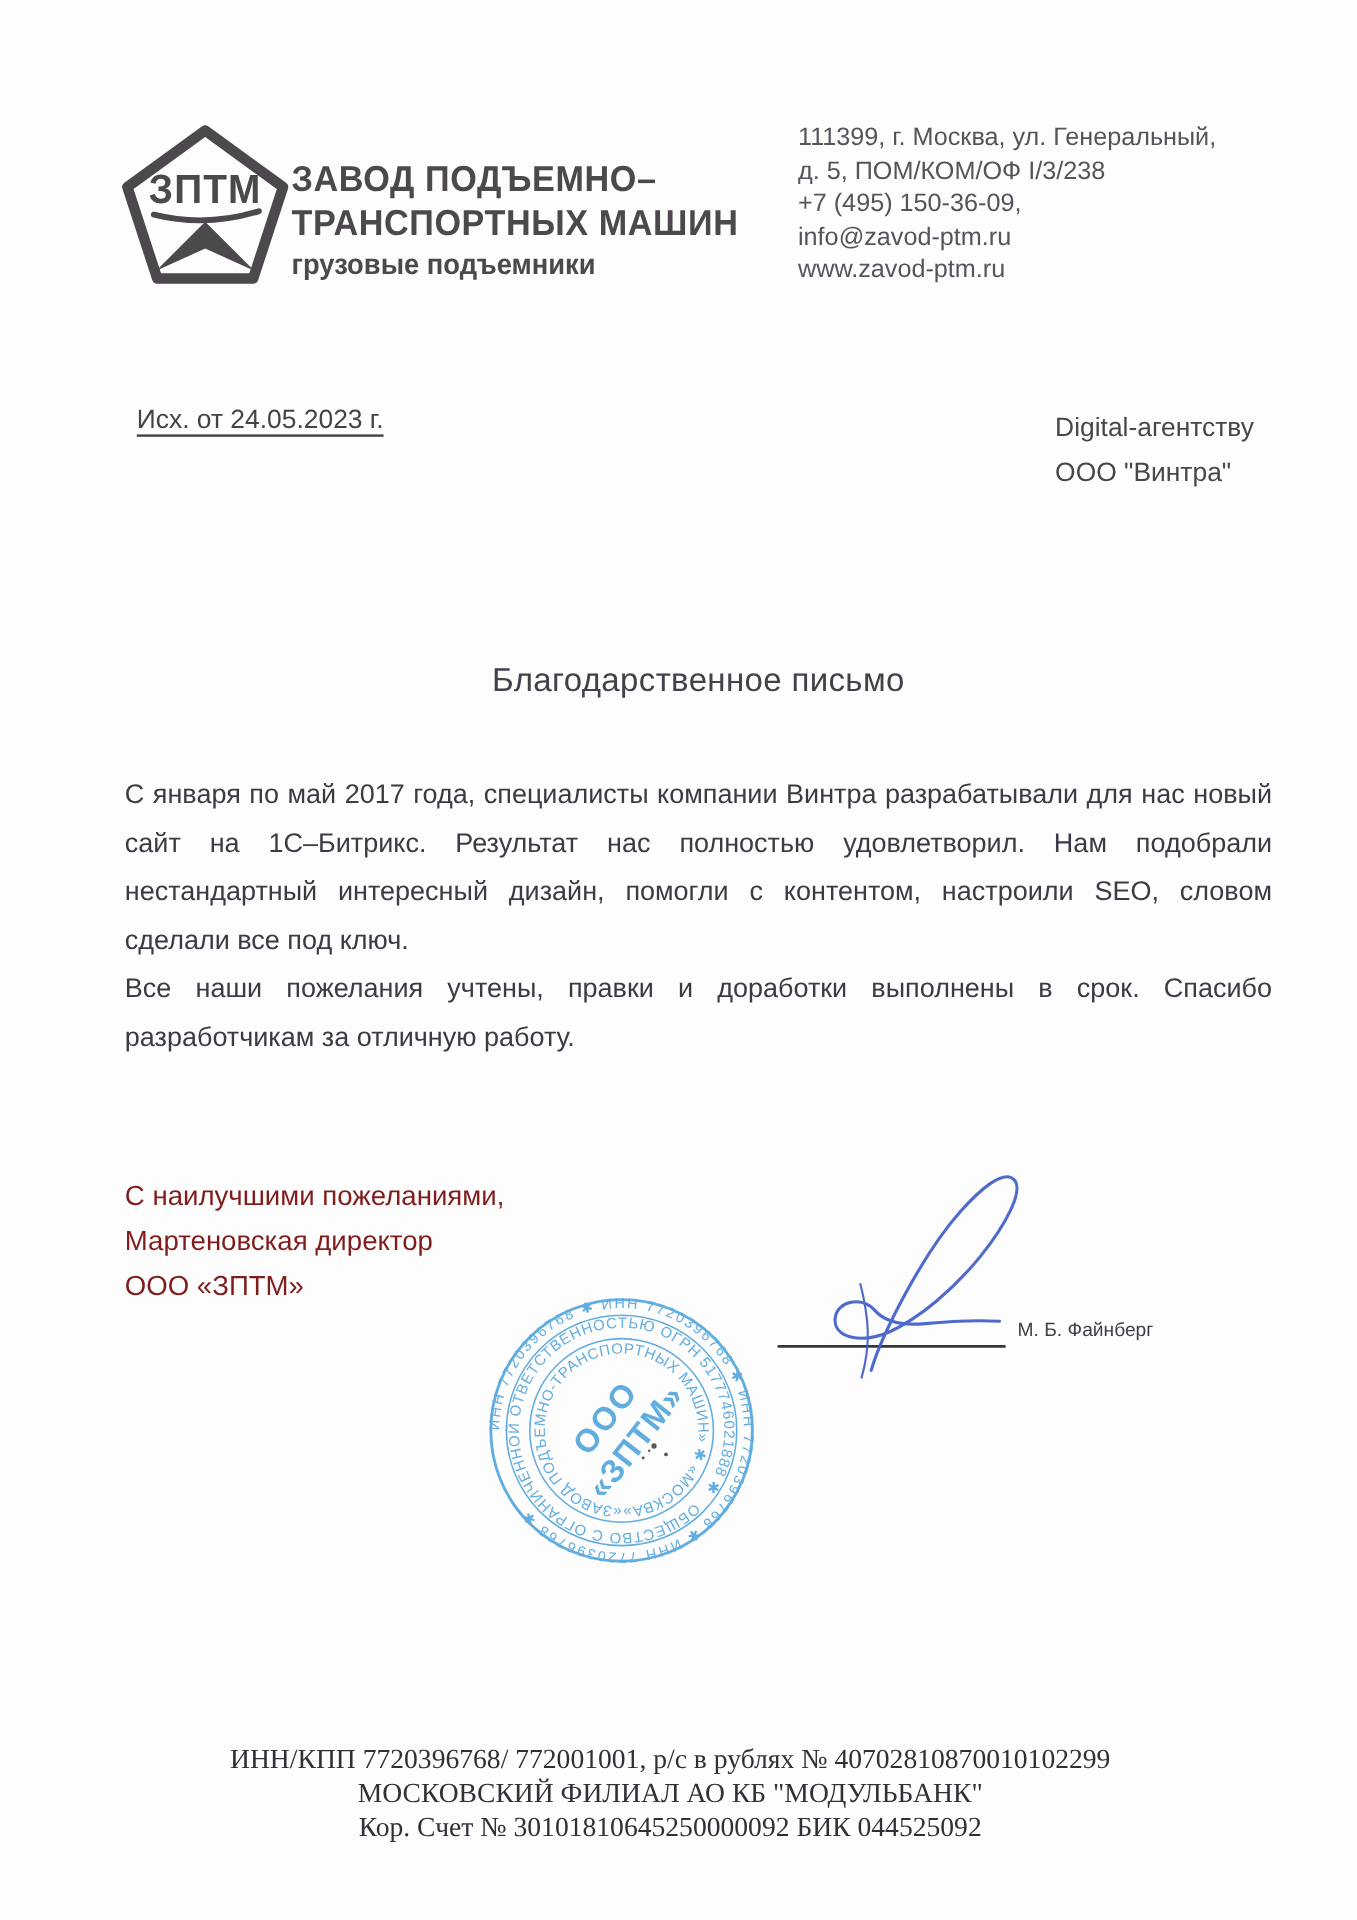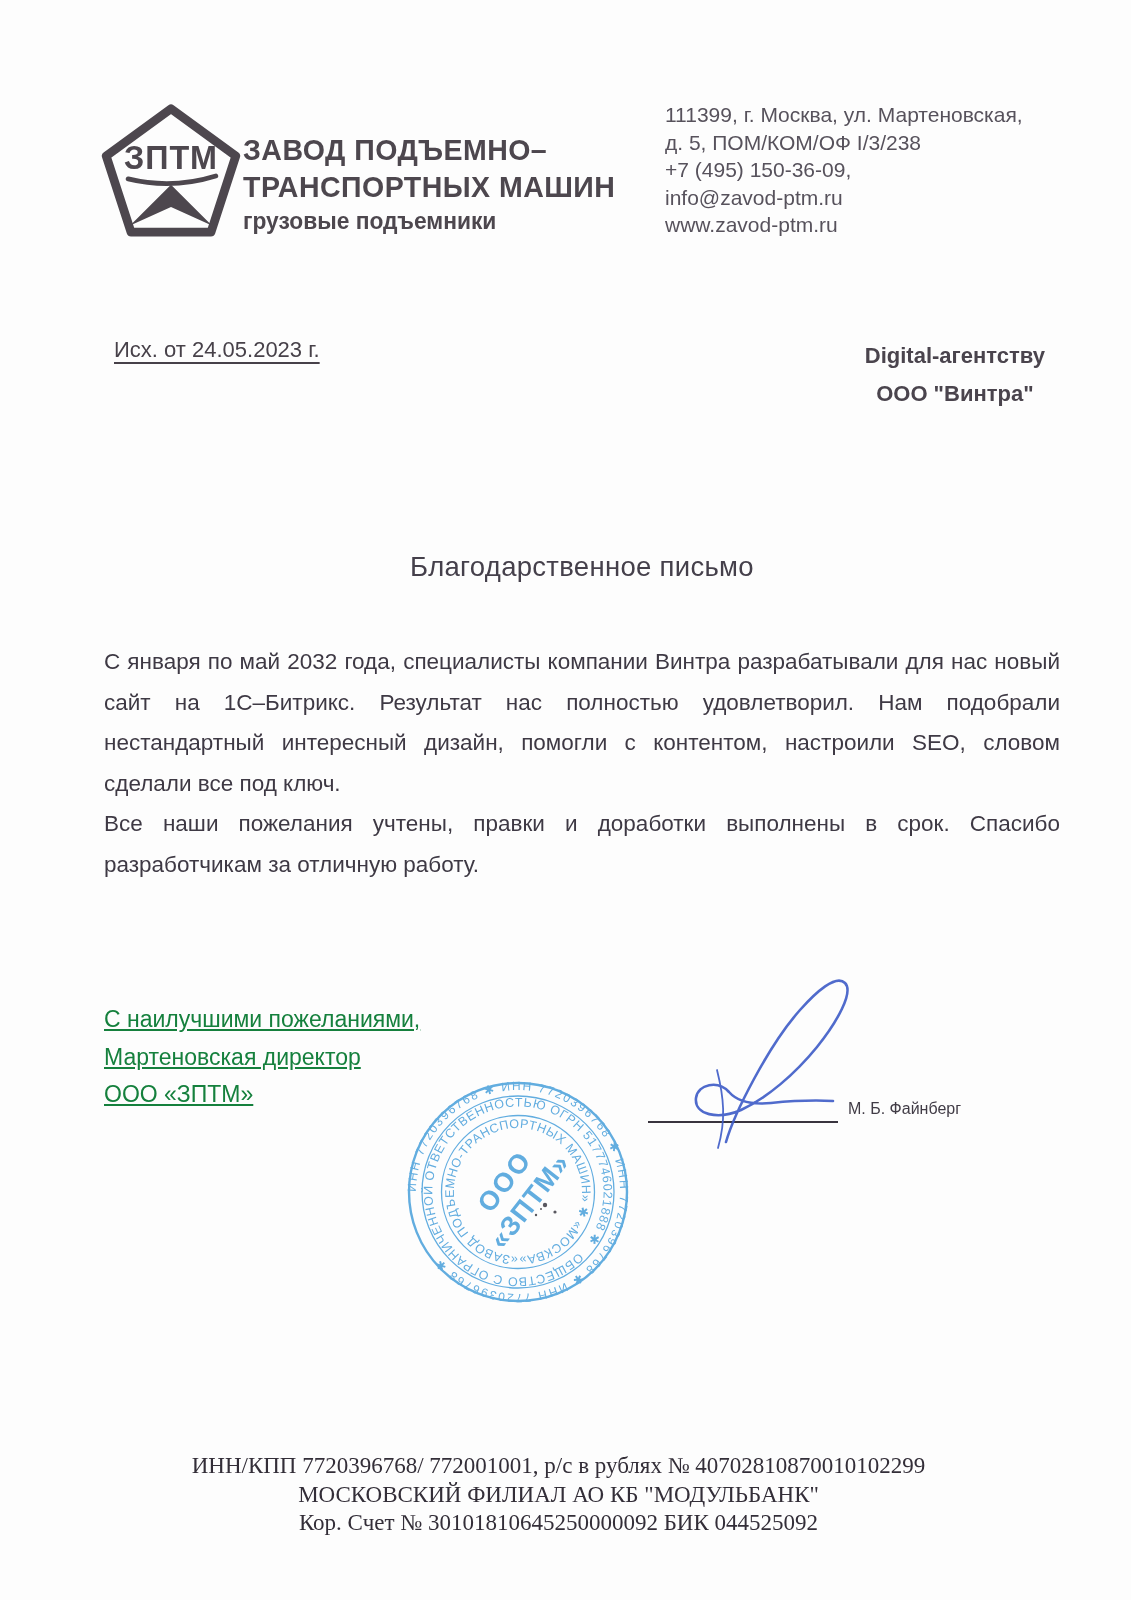--- a/index.html
+++ b/index.html
@@ -27,35 +27,35 @@
     font-size:21px; line-height:27.5px; color:#57525c;
   }
   
   .out-date {
     position:absolute; left:114px; top:337px;
     font-size:22px; color:#474149;
     text-decoration:underline; text-underline-offset:5px; text-decoration-thickness:2px;
   }
   .recipient {
     position:absolute; right:86px; top:337px;
-    font-size:22px; line-height:37.5px; color:#4a444d; text-align:center;font-weight:bold;
+    font-size:22px; line-height:37.5px; color:#4a444d; text-align:left;
   }
   
   .letter-title {
     position:absolute; left:104px; top:551px; width:956px;
     text-align:center; font-size:27.5px; letter-spacing:.3px; color:#45404b;
   }
   .letter-body {
     position:absolute; left:104px; top:642px; width:956px;
     font-size:22.5px; line-height:40.6px; text-align:justify; color:#3e3944;
   }
   .letter-body p { margin:0; }
   .signoff {
-    position:absolute; left:104px; top:1001px;
-    font-size:23px; line-height:37.5px; color:#15803d;text-decoration:underline;
+    position:absolute; left:104px; top:978px;
+    font-size:23px; line-height:37.5px; color:#7f1d1d;
   }
   
   .signature-svg { position:absolute; left:628px; top:952px; }
   .signer-name { position:absolute; left:848px; top:1100px; font-size:16px; color:#413c46; white-space:nowrap; }
   .stamp-svg { position:absolute; left:405px; top:1079px; }
   .stamp-svg text { font-family:"Liberation Sans", sans-serif; }
   
   .footer {
     position:absolute; left:0; top:1452px; width:1117px;
     text-align:center; font-family:"Liberation Serif", serif;
@@ -76,37 +76,37 @@
     <polygon points="75,86 117,128 75,109 33,128" fill="#4d474e"></polygon>
   </svg>
 
   <div class="logo-name">
     <div>ЗАВОД ПОДЪЕМНО–</div>
     <div>ТРАНСПОРТНЫХ МАШИН</div>
   </div>
   <div class="logo-tagline">грузовые подъемники</div>
 
   <div class="contacts">
-    <div>111399, г. Москва, ул. Мартеновская,</div>
+    <div>111399, г. Москва, ул. Генеральный,</div>
     <div>д. 5, ПОМ/КОМ/ОФ I/3/238</div>
     <div>+7 (495) 150-36-09,</div>
     <div>info@zavod-ptm.ru</div>
     <div>www.zavod-ptm.ru</div>
   </div>
 
   <div class="out-date">Исх. от 24.05.2023 г.</div>
   <div class="recipient">
     <div>Digital-агентству</div>
     <div>ООО "Винтра"</div>
   </div>
 
   <div class="letter-title">Благодарственное письмо</div>
 
   <div class="letter-body">
-    <p>С января по май 2032 года, специалисты компании Винтра разрабатывали для нас новый сайт на 1С–Битрикс. Результат нас полностью удовлетворил. Нам подобрали нестандартный интересный дизайн, помогли с контентом, настроили SEO, словом сделали все под ключ.</p>
+    <p>С января по май 2017 года, специалисты компании Винтра разрабатывали для нас новый сайт на 1С–Битрикс. Результат нас полностью удовлетворил. Нам подобрали нестандартный интересный дизайн, помогли с контентом, настроили SEO, словом сделали все под ключ.</p>
     <p>Все наши пожелания учтены, правки и доработки выполнены в срок. Спасибо разработчикам за отличную работу.</p>
   </div>
 
   <div class="signoff">
     <div>С наилучшими пожеланиями,</div>
     <div>Мартеновская директор</div>
     <div>ООО «ЗПТМ»</div>
   </div>
 
   <svg class="signature-svg" width="230" height="205" viewBox="0 0 230 205" xmlns="http://www.w3.org/2000/svg">

